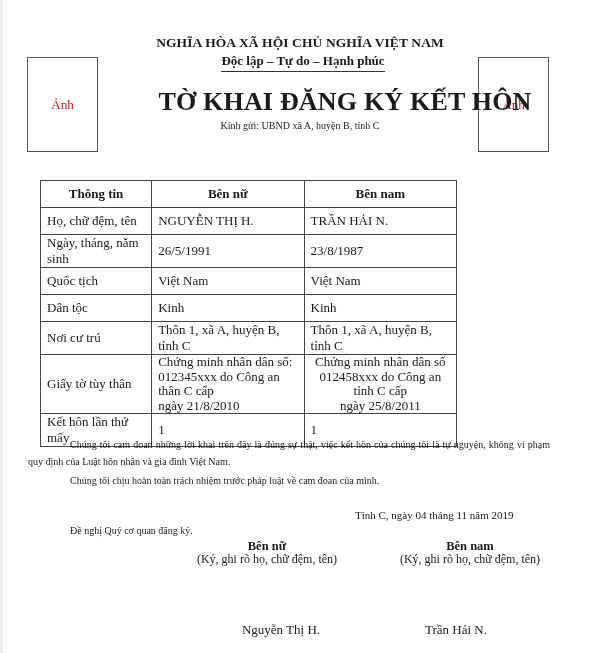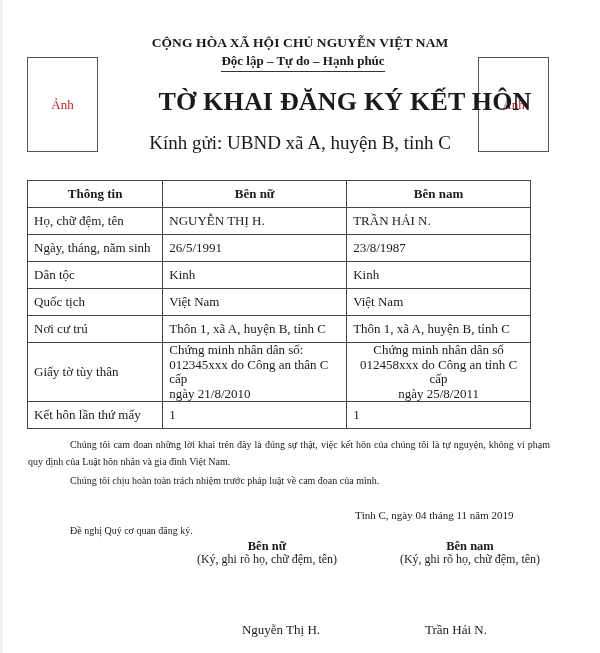--- a/index.html
+++ b/index.html
@@ -12,23 +12,23 @@
     position:absolute; border:1px solid #555; box-sizing:border-box;
     display:flex; align-items:center; justify-content:center; font-size:13px; color:#b91c1c;
   }
   .photo-left { left:27px; top:57px; width:71px; height:95px; }
   .photo-right { left:478px; top:57px; width:71px; height:95px; }
   .center { position:absolute; left:0; width:600px; text-align:center; }
   .nation { top:35px; font-weight:bold; font-size:13.5px; letter-spacing:0.1px; }
   .motto-wrap { position:absolute; left:185px; top:51px; width:132px; text-align:center; }
   .motto { font-weight:bold; font-size:13px; display:inline-block; padding-bottom:2px; border-bottom:1.2px solid #333; }
   .title { top:87px; font-weight:bold; font-size:26px; letter-spacing:0.2px;padding-left:45px; }
-  .recipient { top:132px; font-size:19px;text-align:center; }
+  .recipient { top:120px; font-size:10px;text-align:center; }
   table.info {
-    position:absolute; left:27px; top:180px; width:504px; border-collapse:collapse;
+    position:absolute; left:40px; top:180px; width:417px; border-collapse:collapse;
     font-size:13px;
   }
   table.info th, table.info td { border:1px solid #444; padding:0 6px; vertical-align:middle; }
   table.info th { font-weight:bold; text-align:center; height:26px; }
   table.info td { height:26px; }
   .c1 { width:127px; }
   .c2 { width:177px; }
   .c3 { width:177px; }
   td.multi { vertical-align:top; padding-top:4px; padding-bottom:3px; line-height:14.5px; height:48px; }
   td.label-top { vertical-align:top; padding-top:2px; }
@@ -51,21 +51,21 @@
 
 <div class="page-edge"></div>
 
 <div class="photo-box photo-left">
   <span>Ảnh</span>
 </div>
 <div class="photo-box photo-right">
   <span>Ảnh</span>
 </div>
 
-<div class="center nation">CỘNG HÒA XÃ HỘI CHỦ NGUYỄN VIỆT NAM</div>
+<div class="center nation">NGHĨA HÒA XÃ HỘI CHỦ NGHĨA VIỆT NAM</div>
 <div class="motto-wrap" style="left:0;width:600px;">
   <span class="motto" style="margin-left:6px;">Độc lập – Tự do – Hạnh phúc</span>
 </div>
 <div class="center title">TỜ KHAI ĐĂNG KÝ KẾT HÔN</div>
 <div class="center recipient">Kính gửi: UBND xã A, huyện B, tỉnh C</div>
 
 <table class="info">
   <tbody>
       <tr>
     <th class="c1">Thông tin</th>
@@ -76,28 +76,28 @@
     <td>Họ, chữ đệm, tên</td>
     <td>NGUYỄN THỊ H.</td>
     <td>TRẦN HẢI N.</td>
   </tr>
   <tr>
     <td>Ngày, tháng, năm sinh</td>
     <td>26/5/1991</td>
     <td>23/8/1987</td>
   </tr>
   <tr>
+    <td>Quốc tịch</td>
+    <td>Việt Nam</td>
+    <td>Việt Nam</td>
+  </tr>
+  <tr>
     <td>Dân tộc</td>
     <td>Kinh</td>
     <td>Kinh</td>
-  </tr>
-  <tr>
-    <td>Quốc tịch</td>
-    <td>Việt Nam</td>
-    <td>Việt Nam</td>
   </tr>
   <tr>
     <td>Nơi cư trú</td>
     <td>Thôn 1, xã A, huyện B, tỉnh C</td>
     <td>Thôn 1, xã A, huyện B, tỉnh C</td>
   </tr>
   <tr>
     <td class="label-top">Giấy tờ tùy thân</td>
     <td class="multi">
       <div>Chứng minh nhân dân số:</div>

